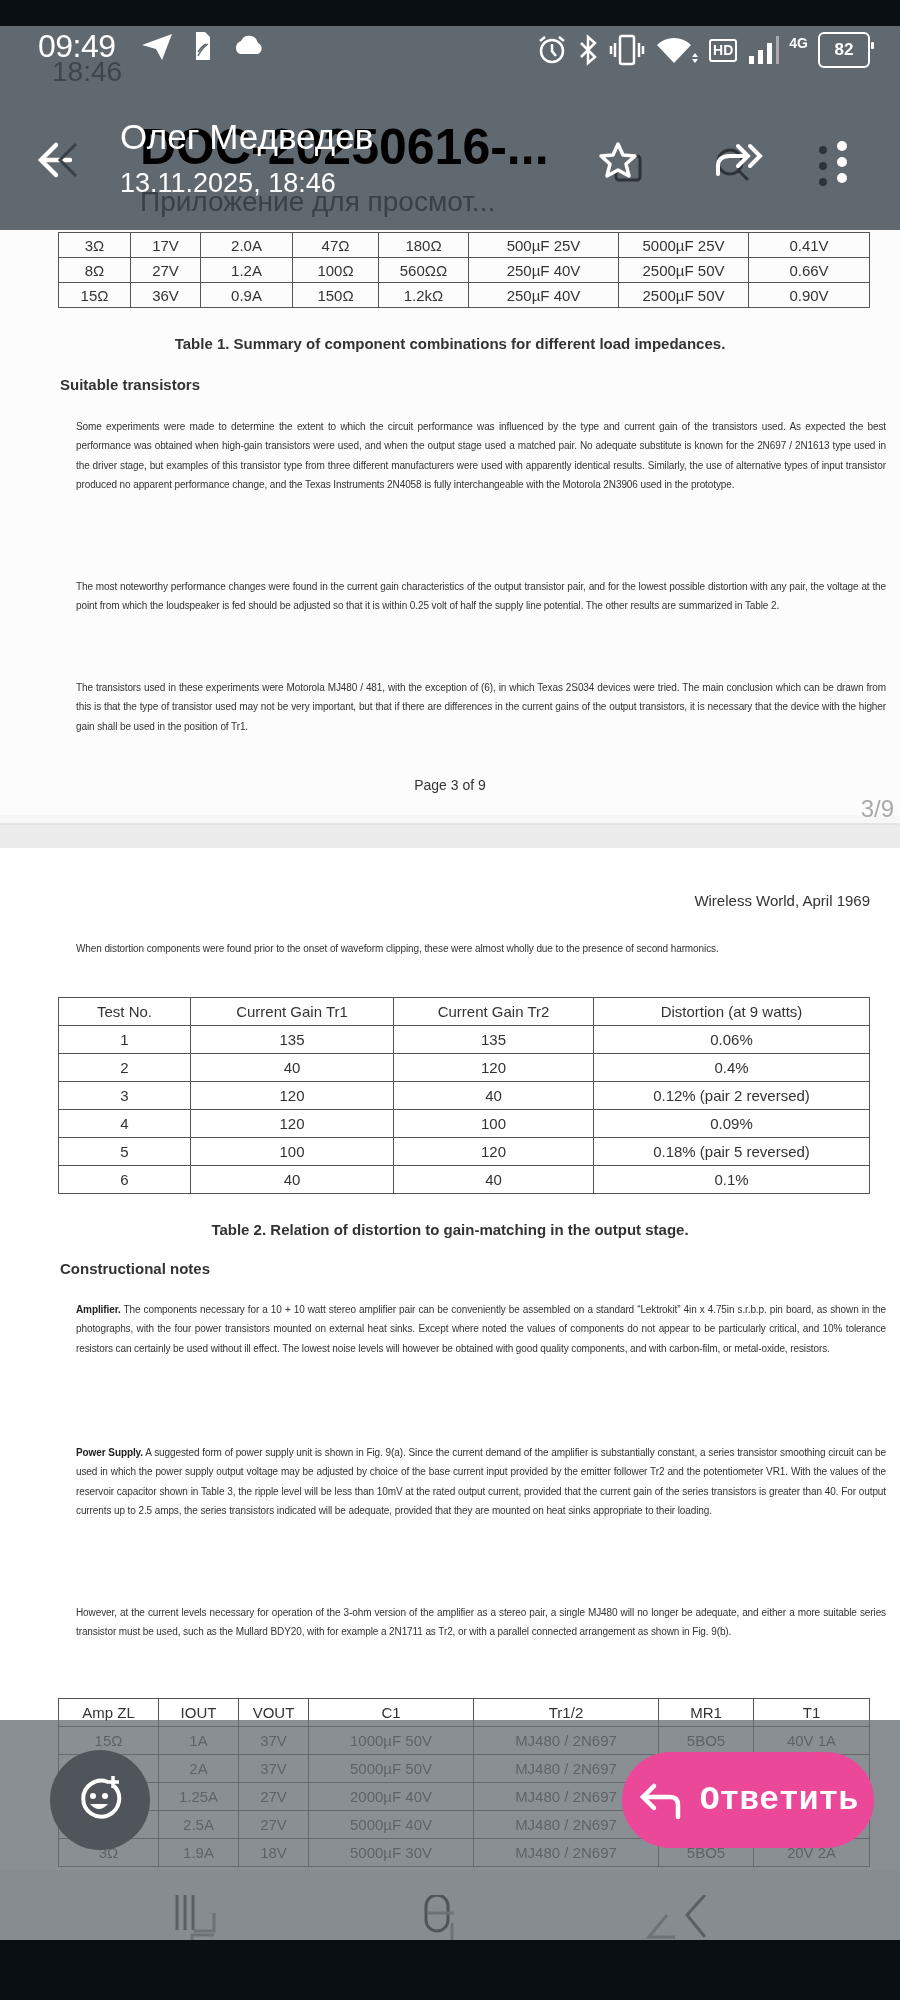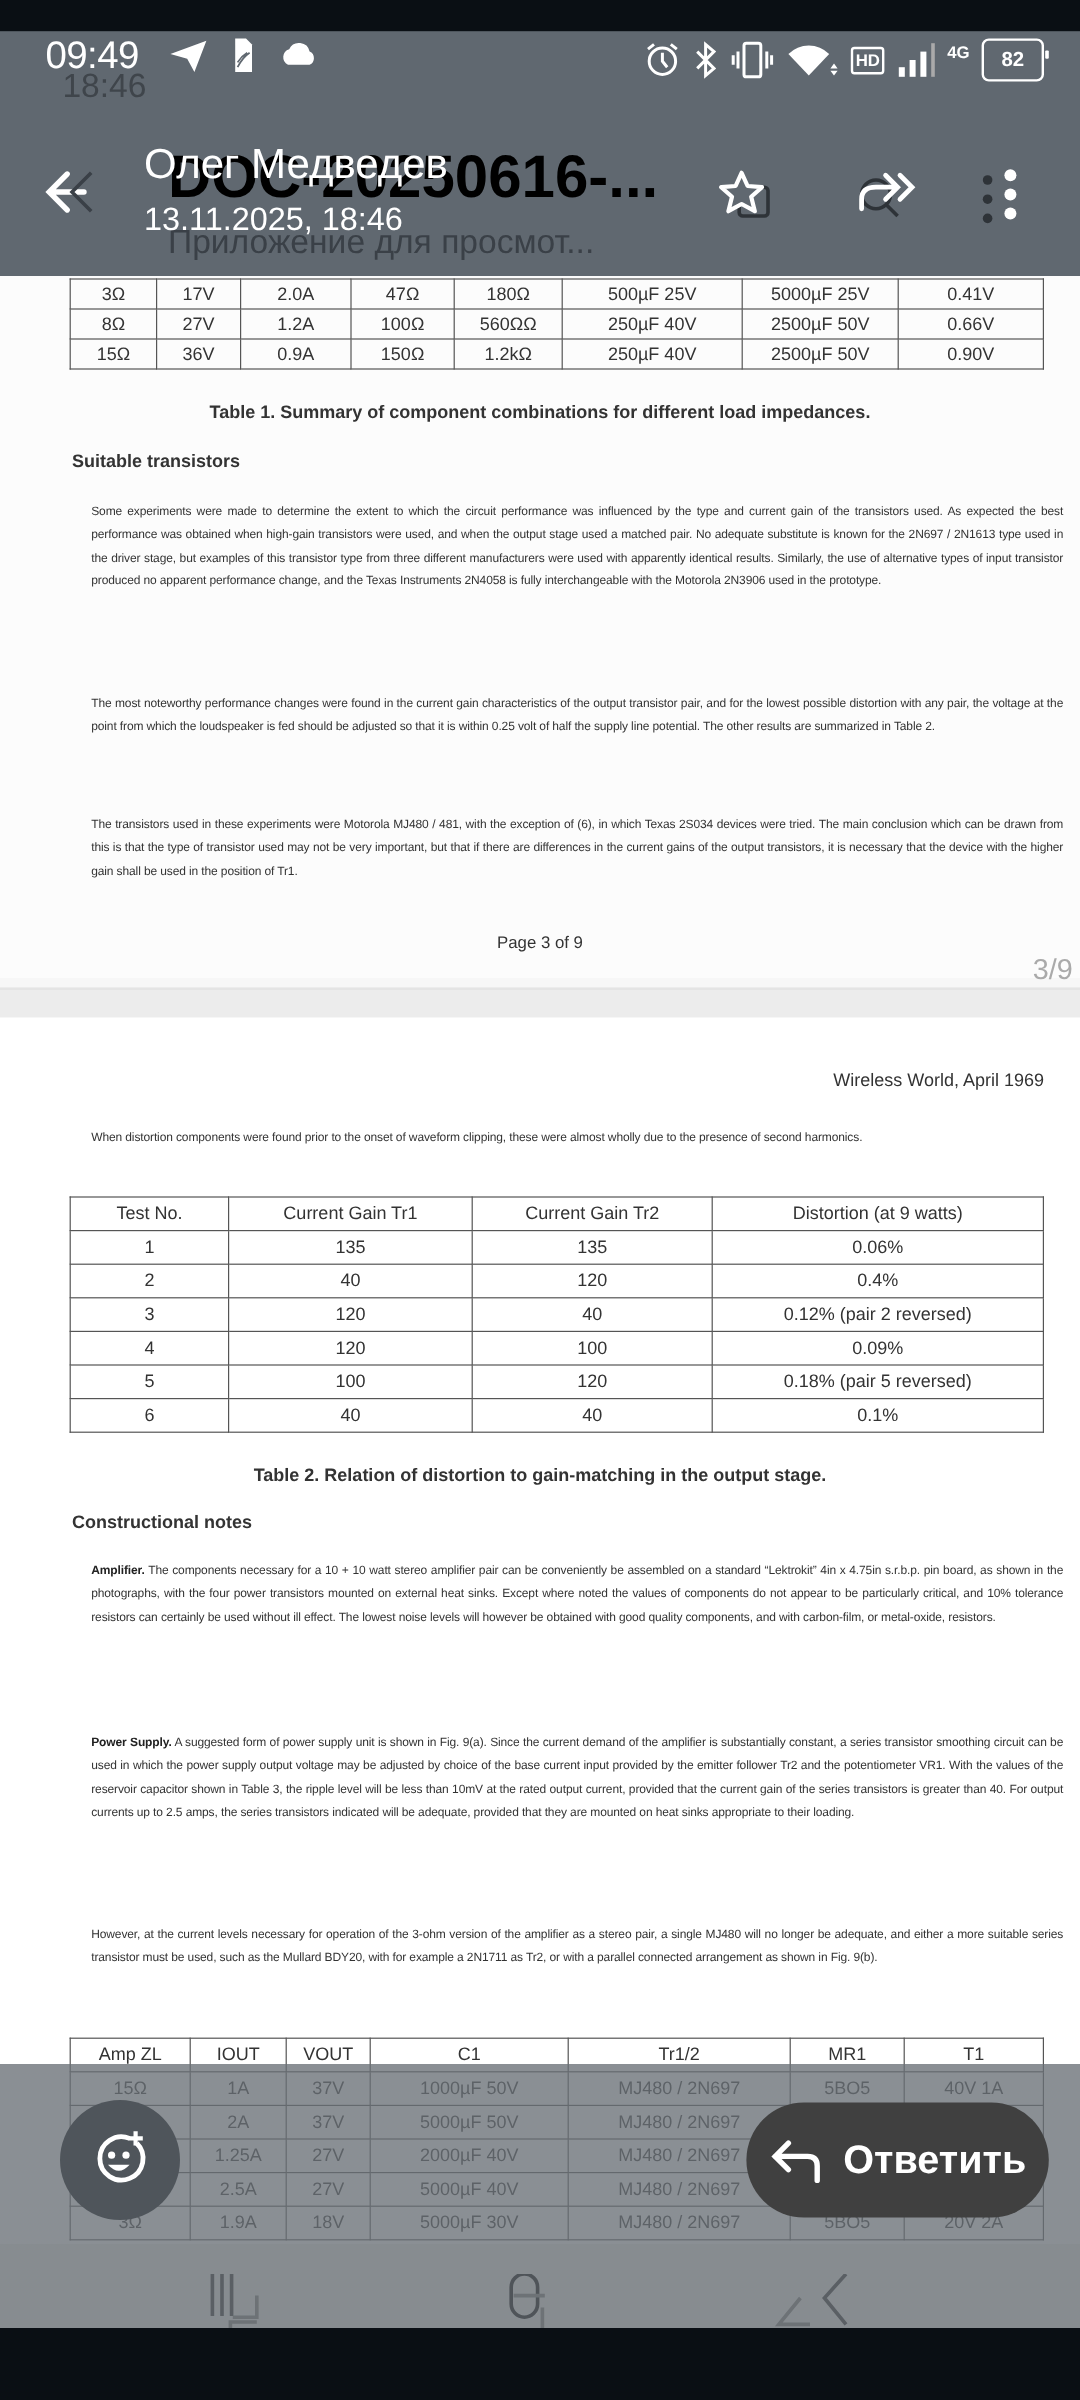--- a/index.html
+++ b/index.html
@@ -49,21 +49,21 @@
   .back-btn { position: absolute; left: 30px; top: 130px; width: 60px; height: 60px; color: #fff; }
   .contact-name { position: absolute; left: 120px; top: 117px; font-size: 35px; color: #fff; }
   .contact-date { position: absolute; left: 120px; top: 168px; font-size: 27px; color: #fff; }
   .hicon { position: absolute; top: 138px; width: 50px; height: 50px; }
 
   
   .bottombar { position: absolute; left: 0; top: 1720px; width: 900px; height: 220px; background: rgba(105,112,118,0.78); }
   .navbar { position: absolute; left: 0; top: 1870px; width: 900px; height: 70px; background: #878c90; }
   .navbase { position: absolute; left: 0; top: 1940px; width: 900px; height: 60px; background: #0a0f14; }
   .emoji-btn { position: absolute; left: 50px; top: 1750px; width: 100px; height: 100px; border-radius: 50%; background: #4f555b; }
-  .reply-btn { position: absolute; left: 622px; top: 1752px; width: 252px; height: 96px; border-radius: 48px; background: #404040; display: flex; align-items: center; justify-content: center; gap: 16px; color: #fff; font-size: 33px; font-weight: bold; }
+  .reply-btn { position: absolute; left: 622px; top: 1752px; width: 252px; height: 96px; border-radius: 48px; background: #ec4899; display: flex; align-items: center; justify-content: center; gap: 16px; color: #fff; font-size: 33px; font-weight: bold; font-family: Liberation Mono, monospace; }
   .navicon { position: absolute; top: 1895px; width: 80px; height: 70px; }
 </style>
 </head>
 <body>
 
 <div class="doc">
   <div class="page page1"></div>
   <div class="sep"></div>
   <div class="page page2"></div>
 

